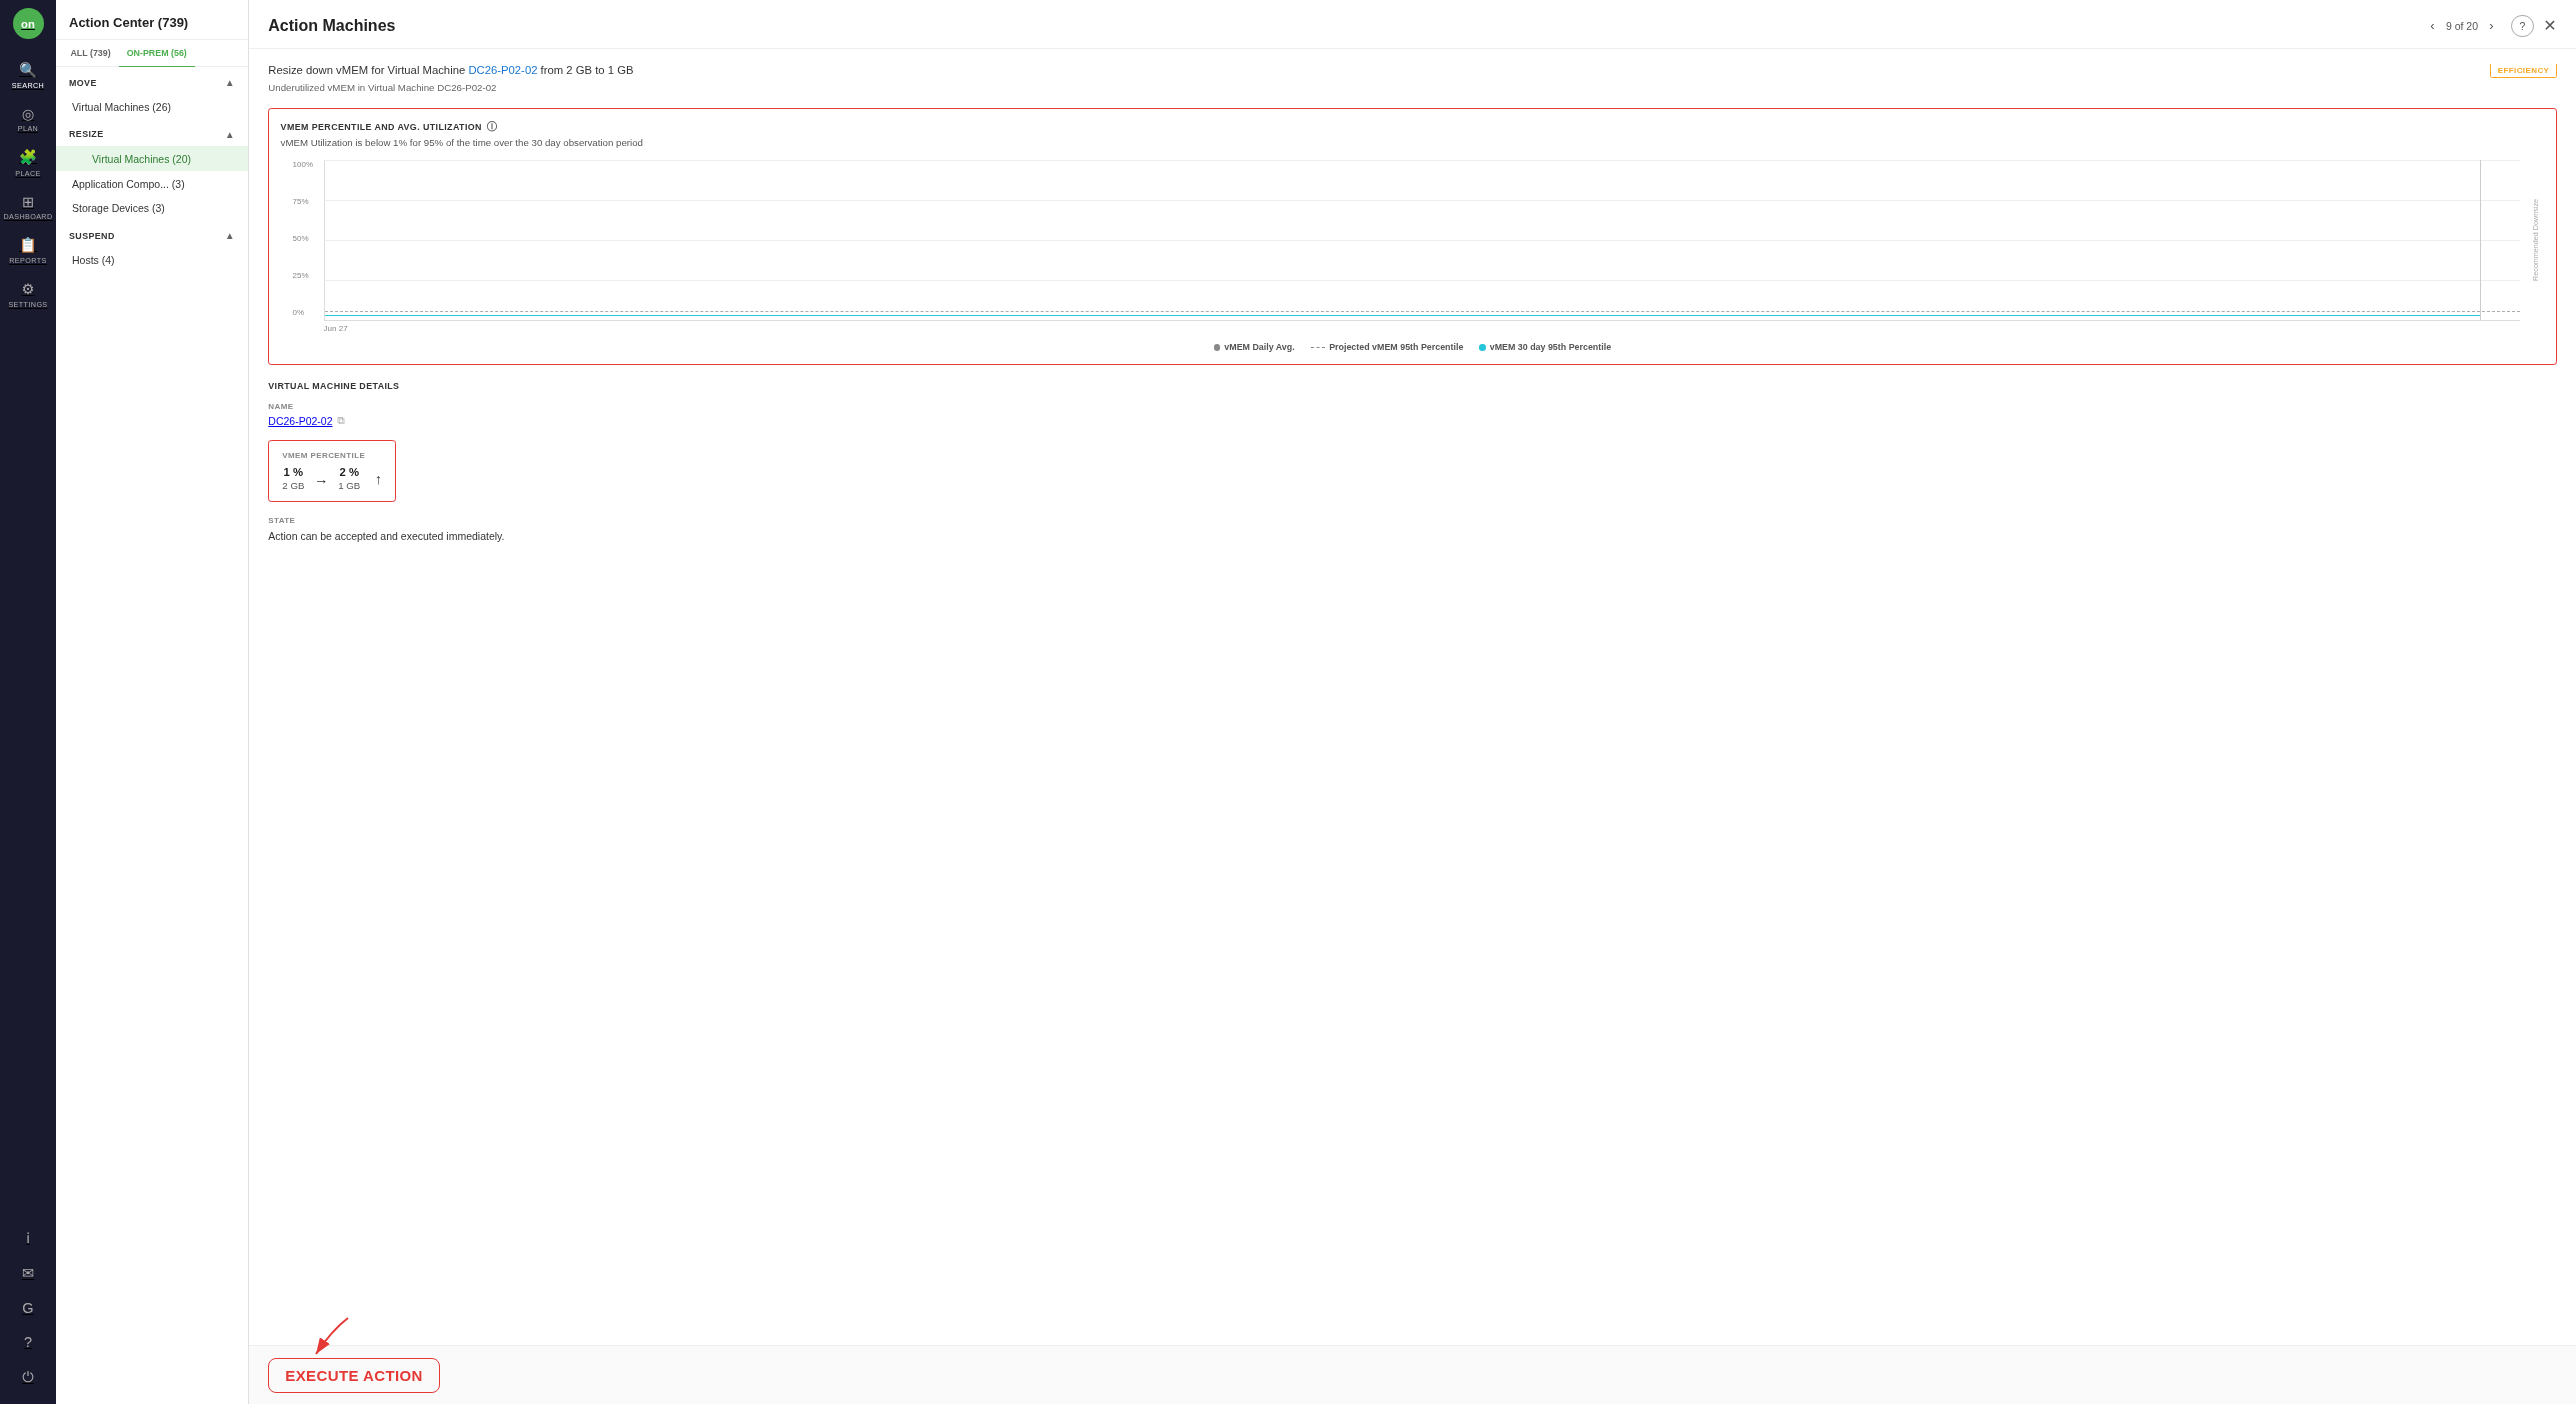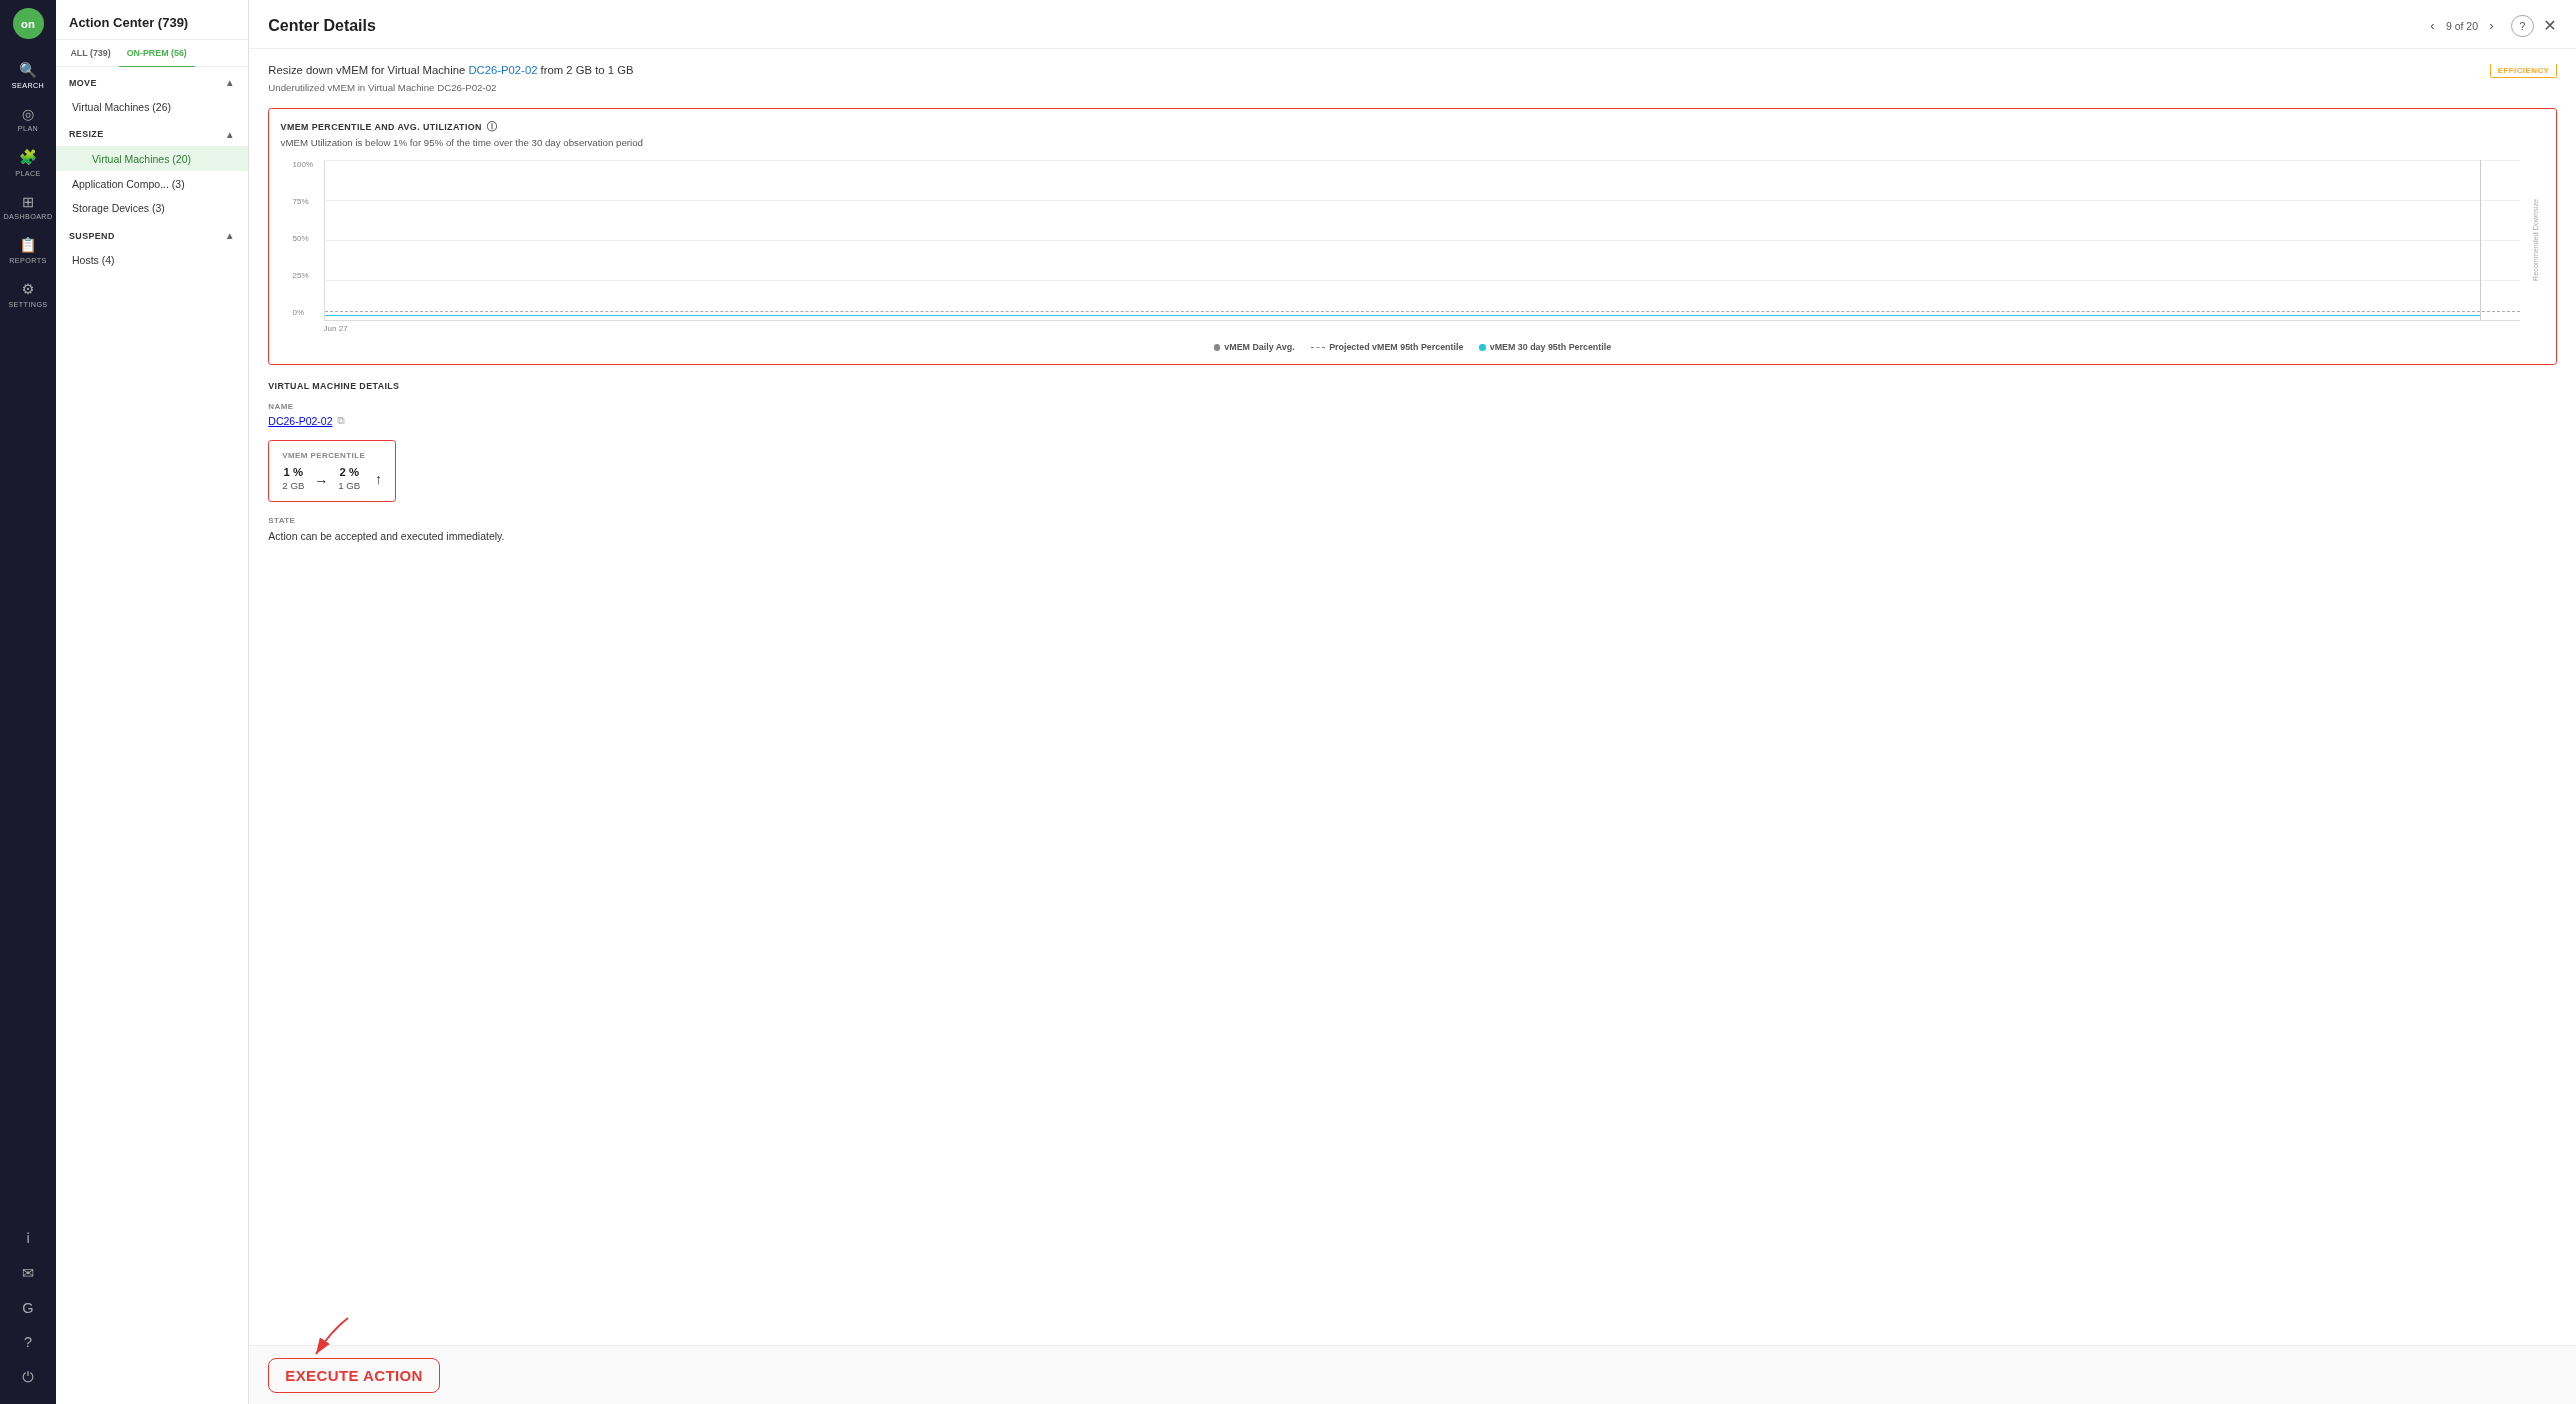--- a/index.html
+++ b/index.html
@@ -8,20 +8,21 @@
     
     .icon-nav {
       width: 56px;
       background: #1a1a2e;
       display: flex;
       flex-direction: column;
       align-items: center;
       padding: 8px 0;
       z-index: 10;
       flex-shrink: 0;
+      text-decoration: underline;
     }
     .icon-nav .logo {
       width: 31px; height: 31px;
       background: #4caf50;
       border-radius: 50%;
       display: flex; align-items: center; justify-content: center;
       color: white; font-weight: bold; font-size: 11.3px;
       margin-bottom: 14.5px;
     }
     .nav-item {
@@ -457,21 +458,21 @@
     <div class="sidebar-item">
       <span>Hosts (4)</span>
     </div>
   </div>
 </div>
 
 <div class="main-content">
   <div class="panel">
 
     <div class="panel-header">
-      <span class="panel-title">Center Details</span>
+      <span class="panel-title">Action Machines</span>
       <div class="panel-nav">
         <button class="nav-arrow">‹</button>
         <span class="nav-counter">9 of 20</span>
         <button class="nav-arrow">›</button>
         <button class="help-btn">?</button>
         <button class="close-btn">✕</button>
       </div>
     </div>
 
     <div class="panel-body">

